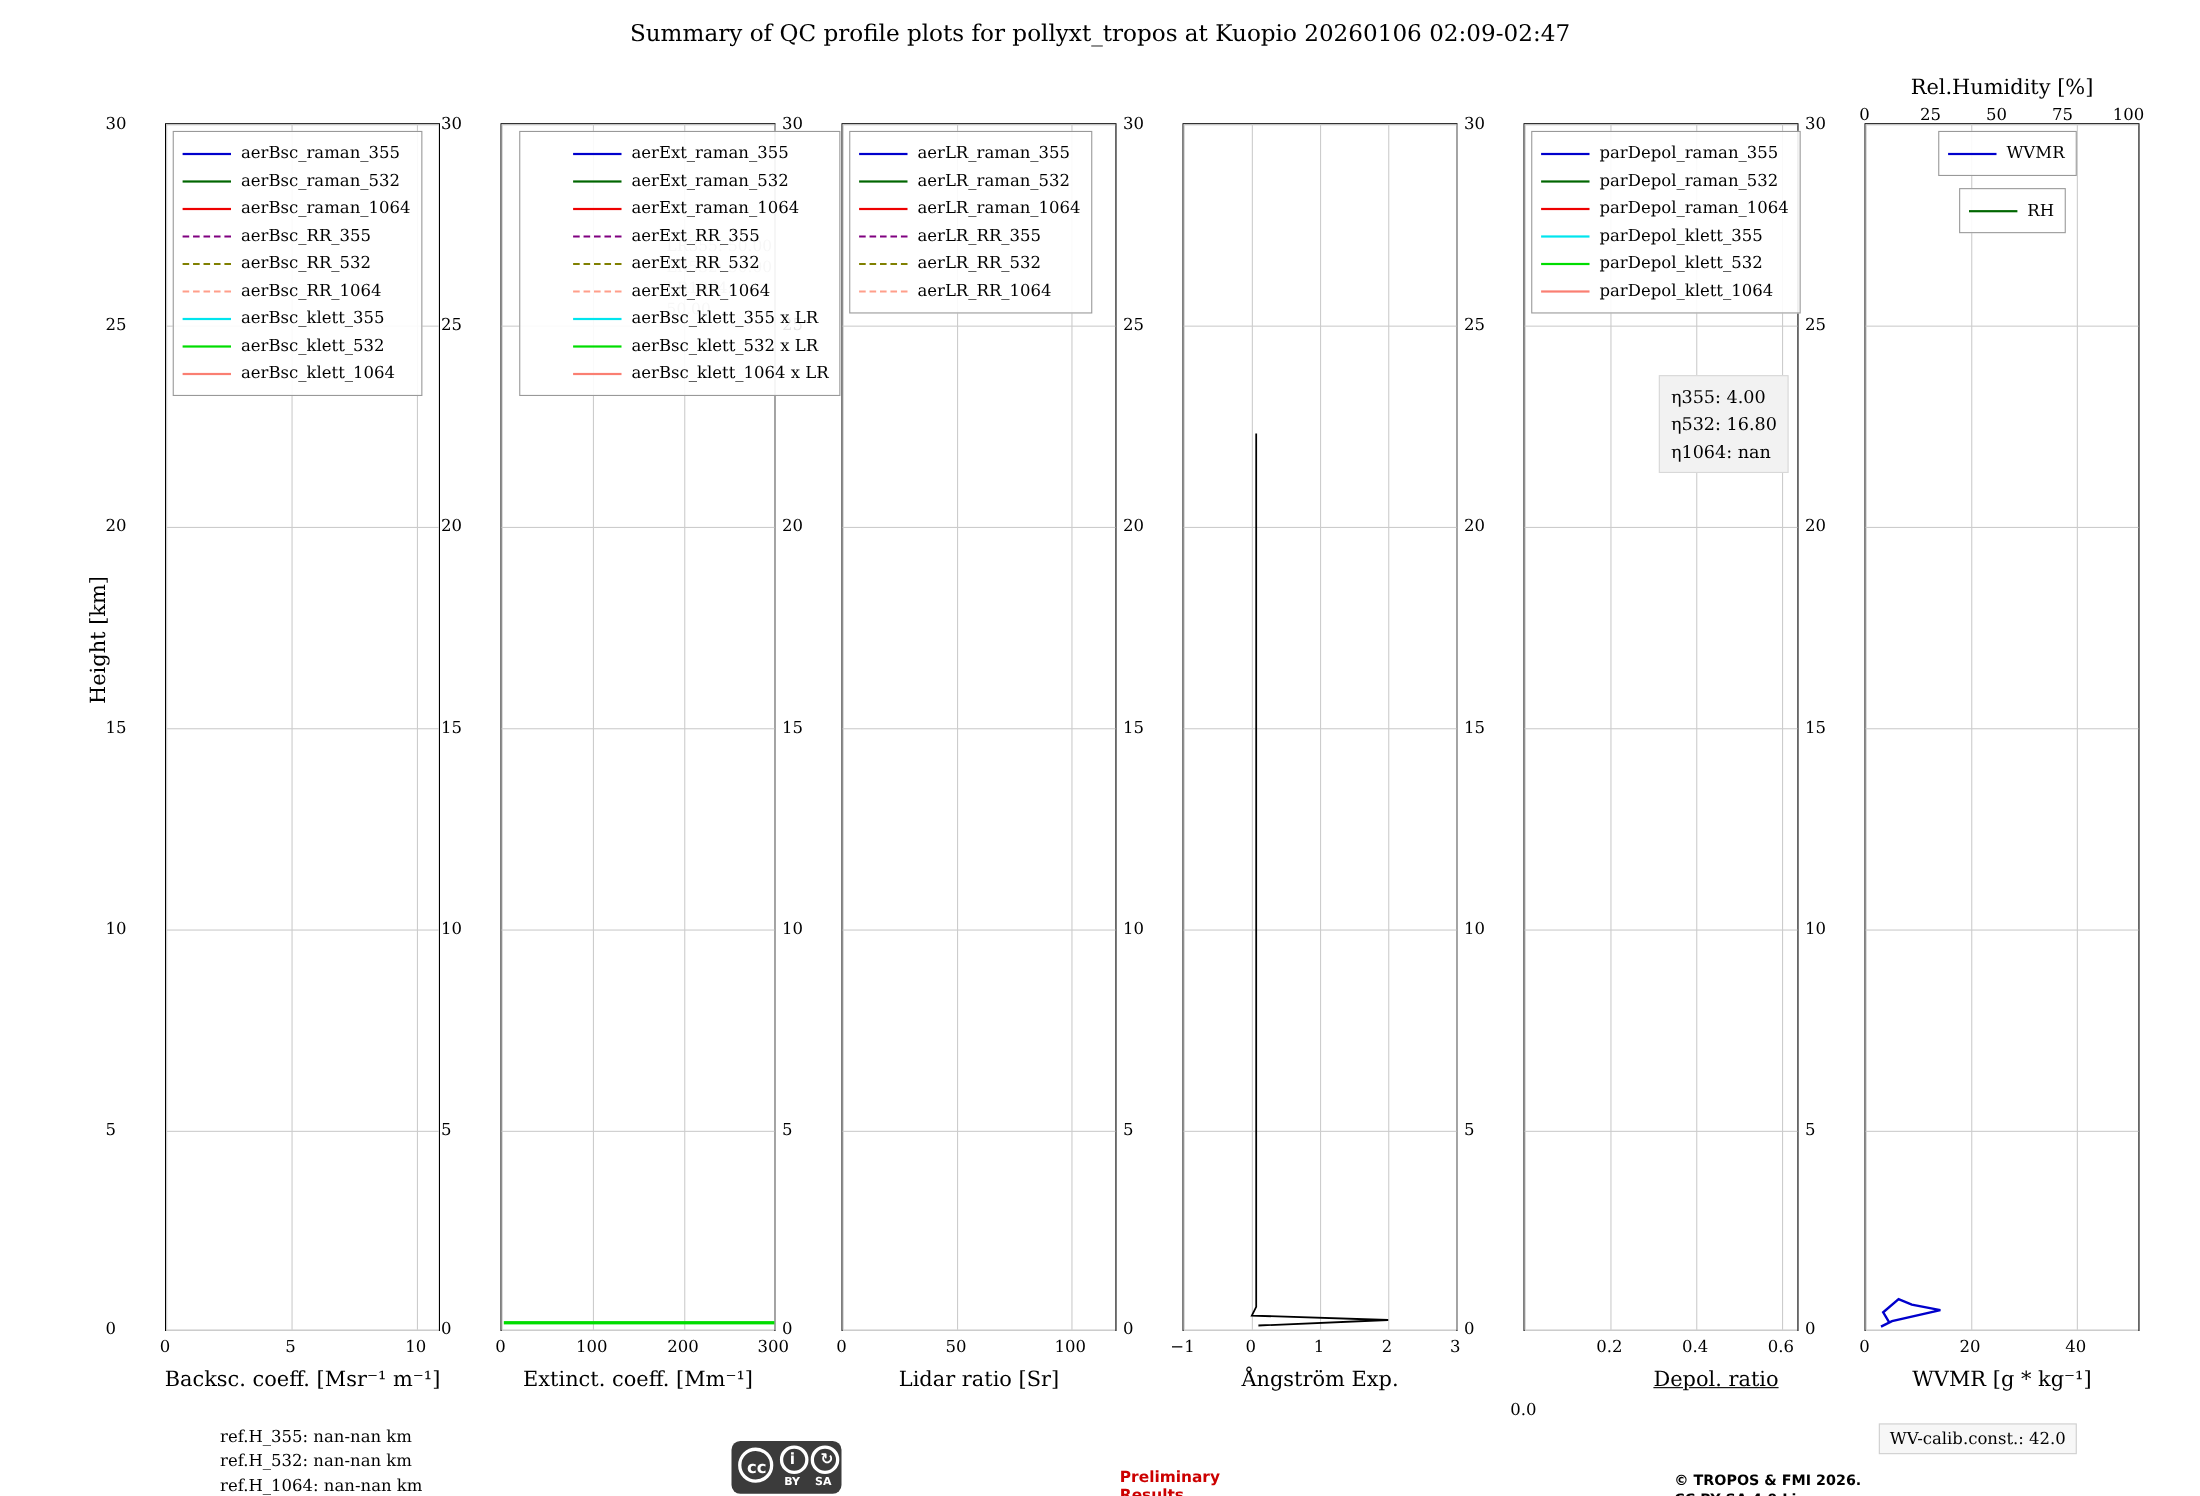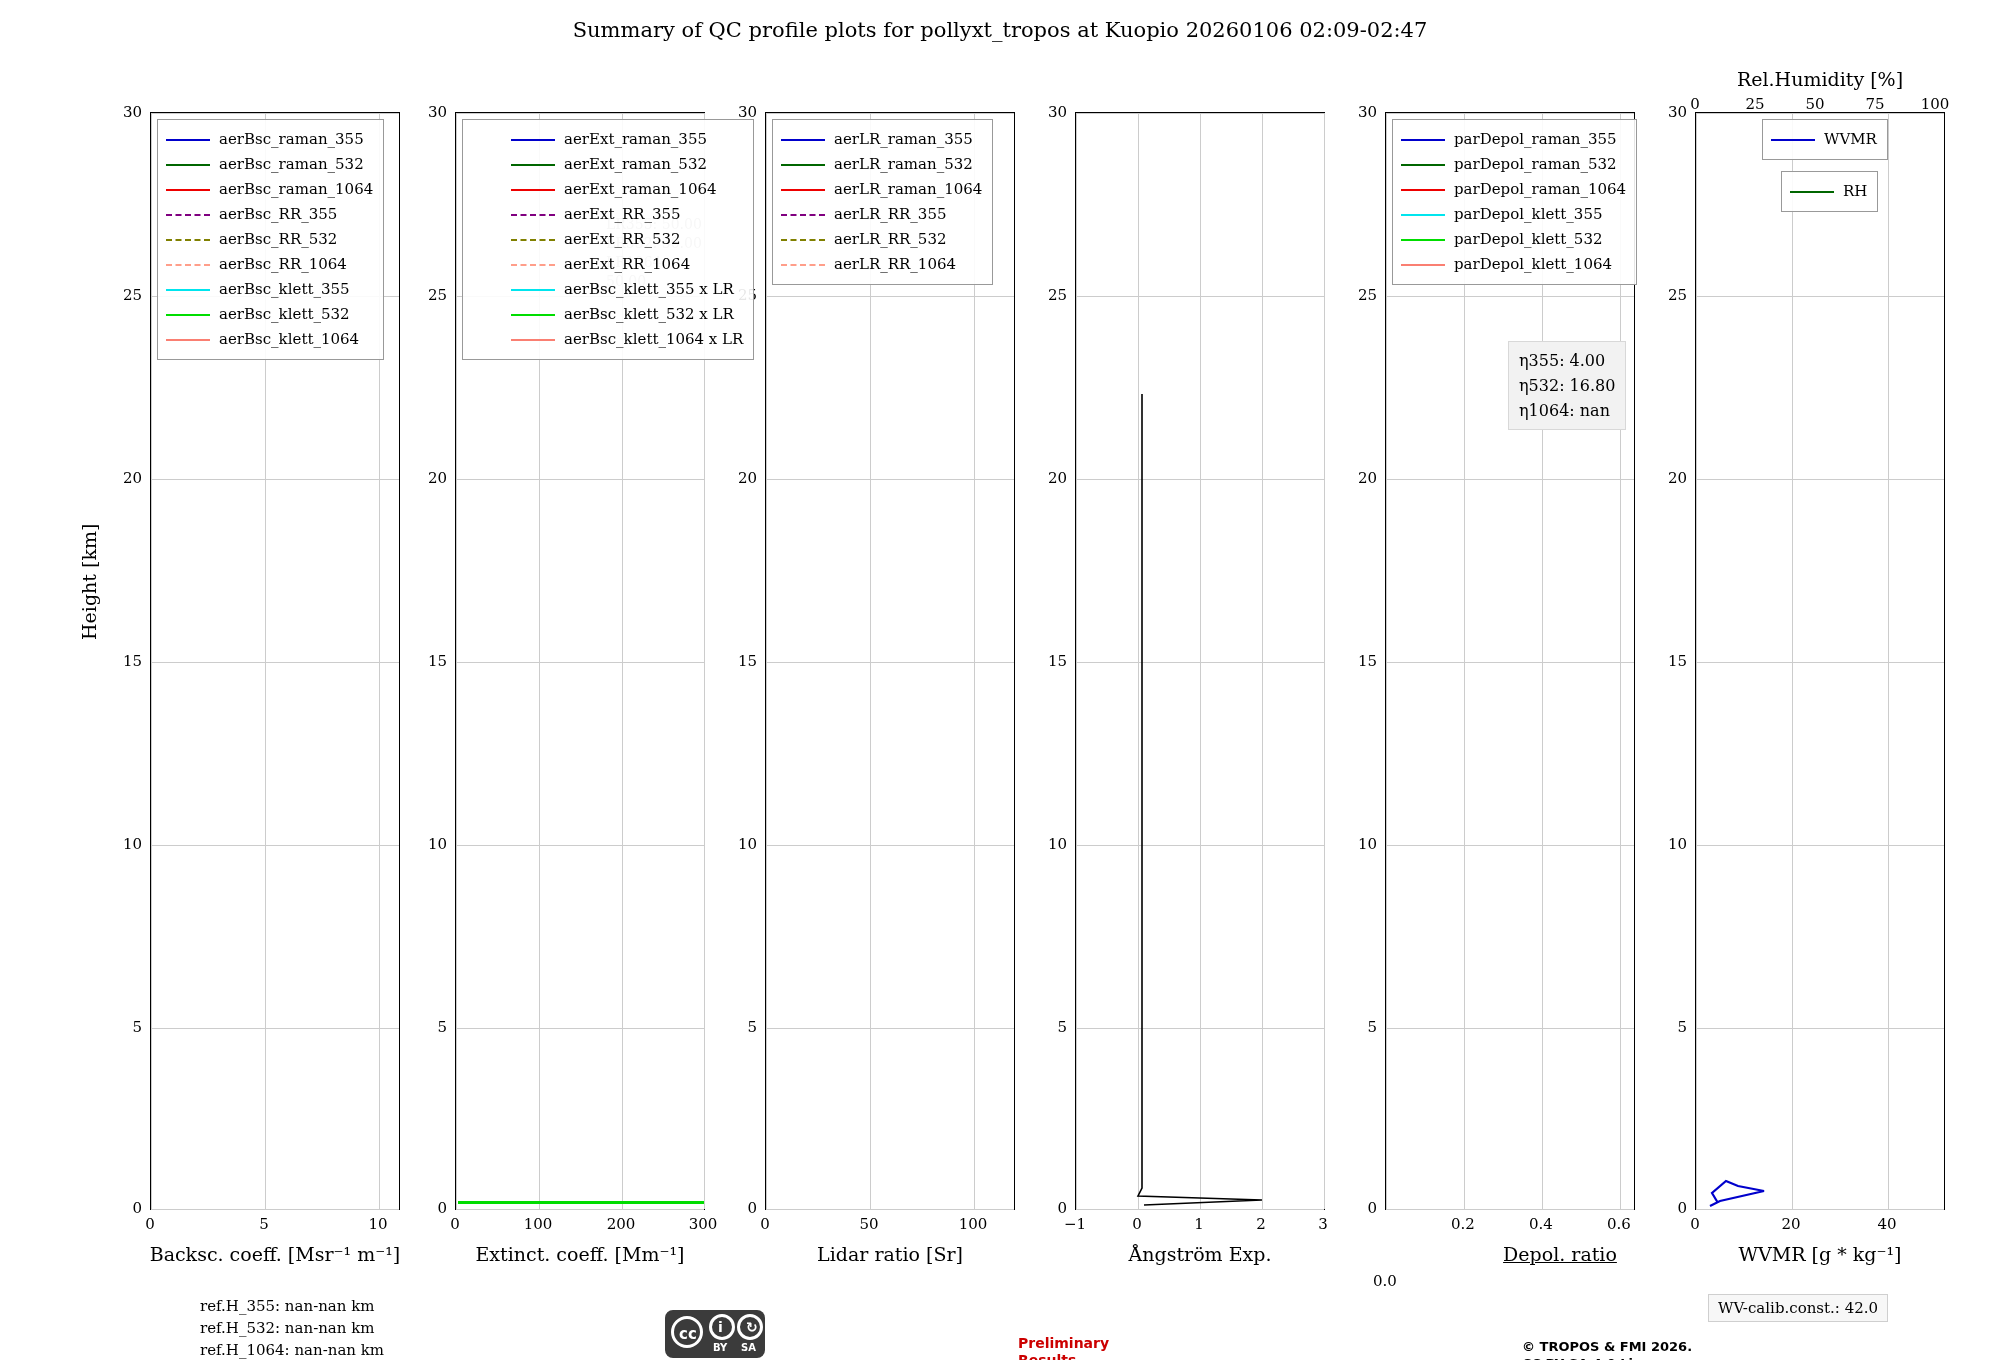--- a/index.html
+++ b/index.html
@@ -2,21 +2,21 @@
 <html><head>
 <meta charset="utf-8">
 <style>
   html,body{margin:0;padding:0;background:#ffffff;}
   body{width:2000px;height:1360px;font-family:"DejaVu Serif",serif;color:#000;position:relative;overflow:hidden;}
   .title{position:absolute;top:18px;left:0;width:2000px;text-align:center;font-size:21px;}
   .panel{position:absolute;top:112px;height:1098px;border:1.2px solid #000;box-sizing:border-box;background:#fff;}
   .panel .grid-v,.panel .grid-h{position:absolute;background:#cccccc;}
   .grid-h{left:0;right:0;height:1px;}
   .grid-v{top:0;bottom:0;width:1px;}
-  .ylab-out{position:absolute;font-size:15px;text-align:right;width:46px;}
+  .ylab-out{position:absolute;font-size:15px;text-align:left;width:46px;}
   .xlab-out{position:absolute;font-size:15px;text-align:center;width:60px;}
   .axis-title{position:absolute;font-size:19px;text-align:center;}
   .yaxis-title{position:absolute;left:78px;top:640px;font-size:19px;transform:rotate(-90deg);transform-origin:left top;white-space:nowrap;}
   .legend{position:absolute;border:1px solid #999;background:rgba(255,255,255,0.9);padding:7px 10px 7px 8px;font-size:15px;line-height:25px;z-index:5;}
   .legend .row{display:flex;align-items:center;white-space:nowrap;}
   .legend .swatch{display:inline-block;width:44px;height:0;border-top-width:2px;margin-right:9px;}
   .legend .lbl{display:inline-block;}
   .ref-box{position:absolute;font-size:15px;line-height:22px;}
   .eta-box{position:absolute;background:#f2f2f2;border:1px solid #d8d8d8;font-size:16px;line-height:25px;padding:6px 10px;}
   .prelim{position:absolute;color:#cc0000;font-weight:bold;font-size:14px;line-height:17px;font-family:"DejaVu Sans",sans-serif;}
@@ -107,21 +107,21 @@
   <div class="grid-v" style="left:0px;"></div>
   <div class="grid-v" style="left:83px;"></div>
   <div class="grid-v" style="left:166px;"></div>
   <div class="grid-v" style="left:248px;"></div>
   <div style="position:absolute;left:2px;top:1088px;width:246px;height:3px;background:#00dd00;"></div>
   <div style="position:absolute;left:150px;top:102px;font-size:14px;color:#a8a8a8;line-height:19px;">
     <div>LR355: 50.00</div>
     <div>LR532: 50.00</div>
     <div>LR1064: 50.00</div>
   </div>
-  <div class="legend" style="left:6px;top:6px;padding-left:48px;">
+  <div class="legend" style="left:16px;top:6px;padding-left:48px;">
     <div class="row">
         <span class="swatch" style="border-top:2px solid #0000cc;"></span>
         <span class="lbl">aerExt_raman_355</span>
       </div>
     <div class="row">
         <span class="swatch" style="border-top:2px solid #006600;"></span>
         <span class="lbl">aerExt_raman_532</span>
       </div>
     <div class="row">
         <span class="swatch" style="border-top:2px solid #ee0000;"></span>

